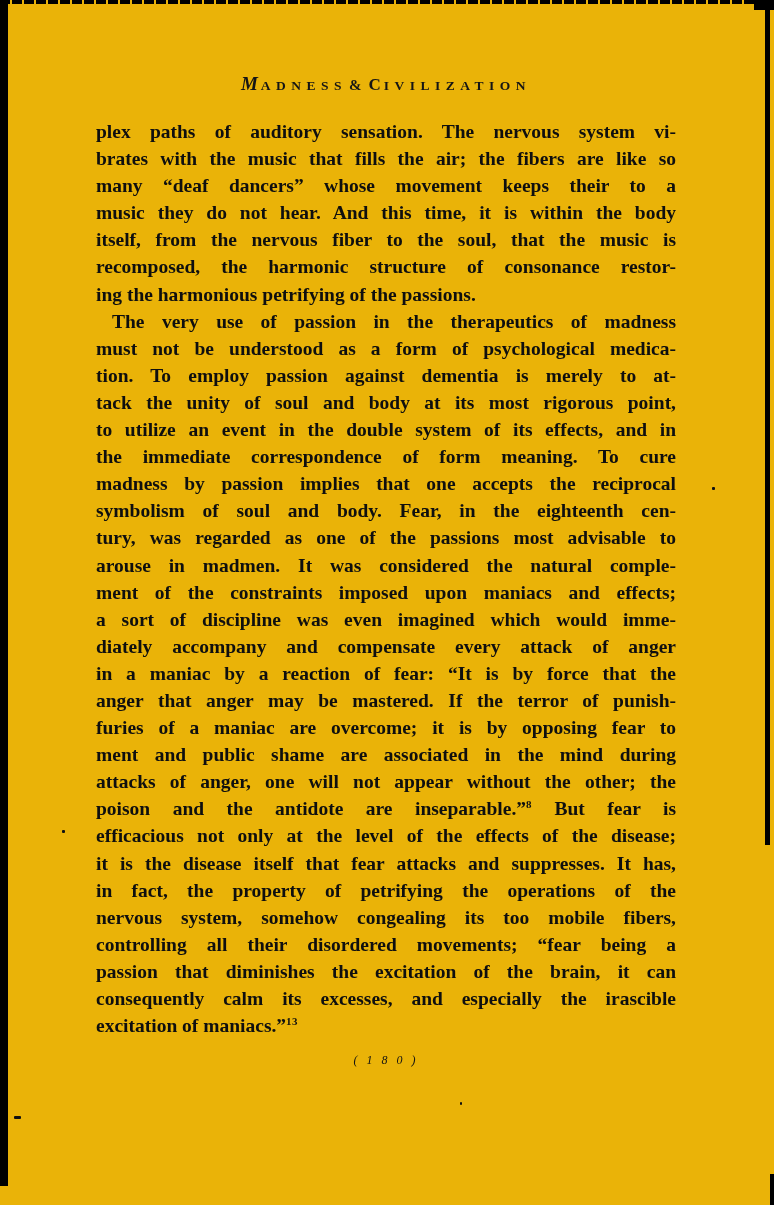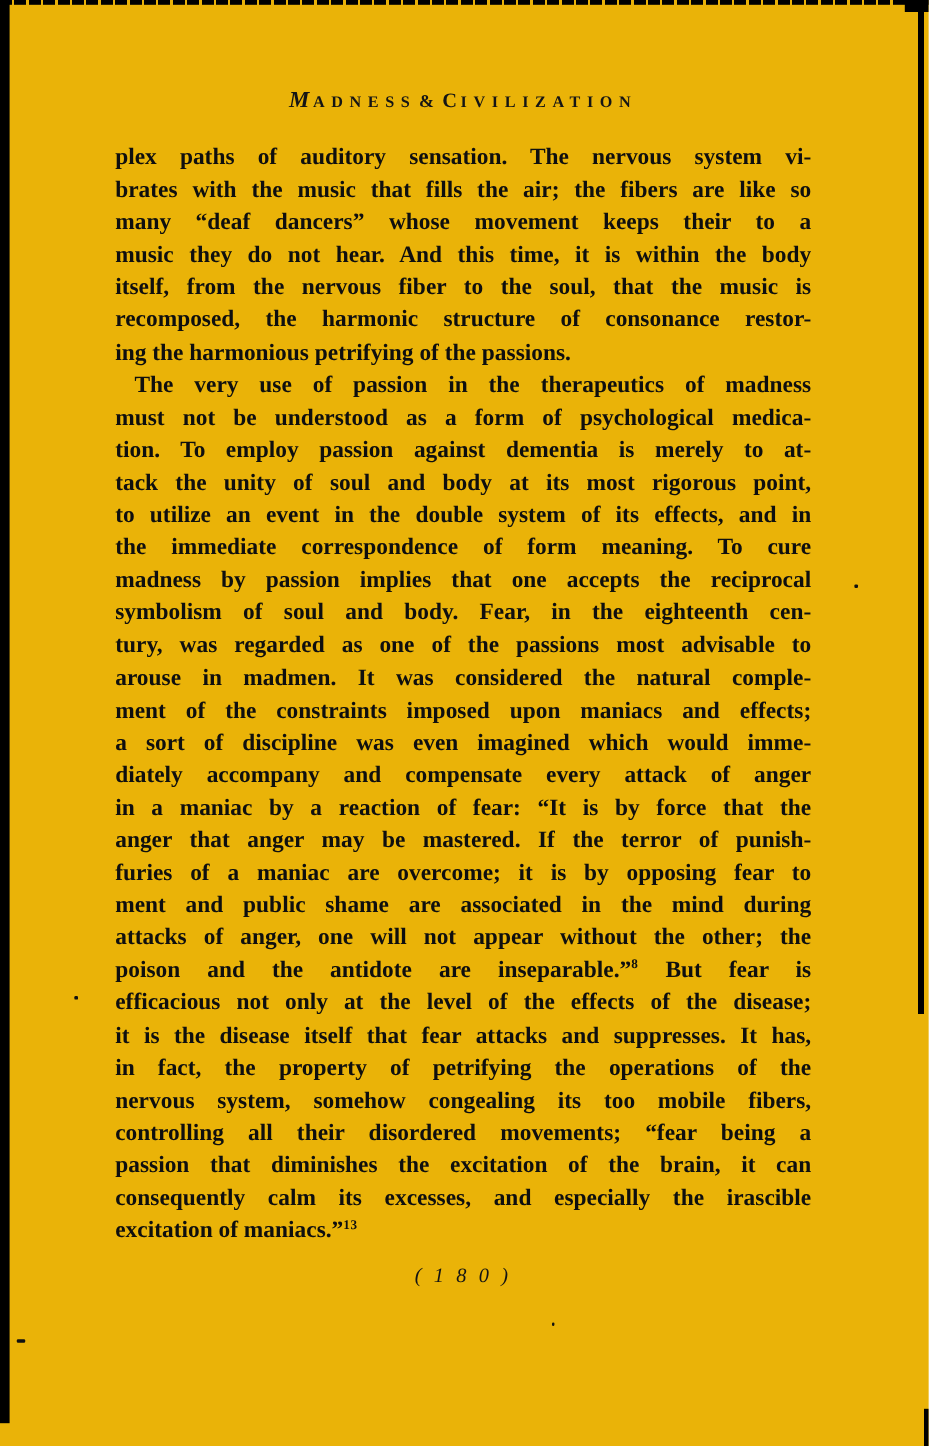--- a/index.html
+++ b/index.html
@@ -51,21 +51,21 @@
   sup {
     font-size: 11px;
     line-height: 0;
     vertical-align: 7px;
     letter-spacing: 0.5px;
   }
 
   
   .page-number {
     position: absolute; left: 96px; top: 1053px; width: 580px;
-    text-align: center; font-style: italic; font-size: 17px;
+    text-align: center; font-style: italic; font-size: 12px;
     letter-spacing: 3px; color: #141414;
   }
 </style>
 </head>
 <body>
 
 <div class="page">
 
   <div class="b-top"></div>
   <div class="b-top-corner"></div>

